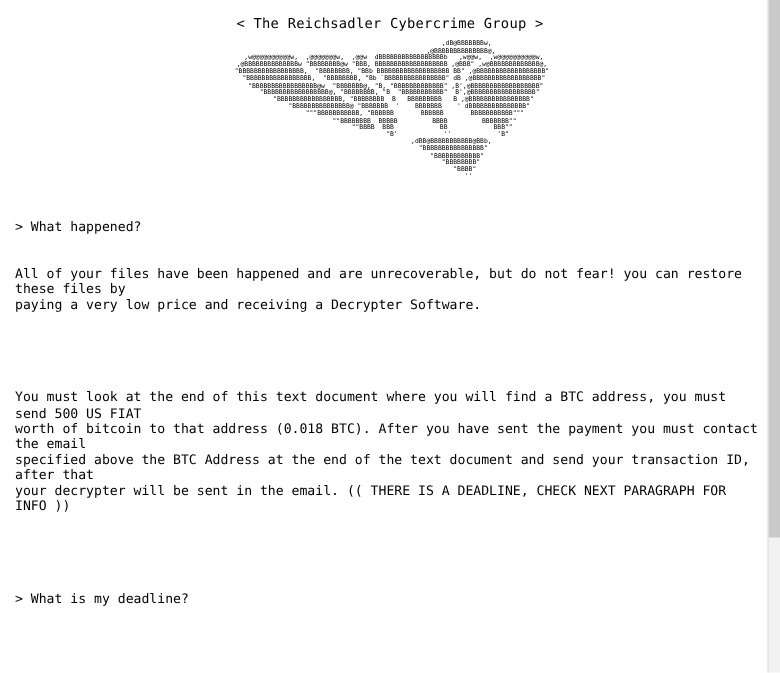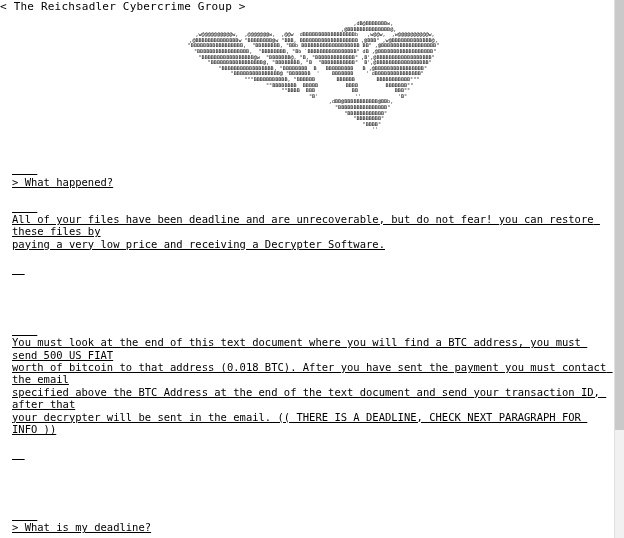--- a/index.html
+++ b/index.html
@@ -15,45 +15,45 @@
     color: #000000;
   }
   .page {
     width: 624px;
     height: 538px;
     position: relative;
     box-sizing: border-box;
     padding: 0;
   }
   .title-bar {
-    text-align: left;
+    text-align: center;
     font-size: 11px;
     letter-spacing: 0.2px;
+    padding-top: 12px;
     padding-bottom: 6px;
     white-space: pre;
   }
   .ascii-art {
     font-family: "DejaVu Sans Mono", "Liberation Mono", monospace;
     font-size: 5.1px;
     line-height: 5.6px;
     letter-spacing: 0px;
     white-space: pre;
     text-align: center;
     color: #000000;
     margin: 0;
     padding: 2px 0 6px 0;
     overflow: hidden;
   }
   .section {
-    margin: 12px;
-    padding: 0 0;
+    margin: 0;
+    padding: 0 12px;
     white-space: pre-wrap;
     font-size: 10.5px;
     line-height: 12.4px;
-    text-decoration: underline;
   }
   .blank {
     height: 12.4px;
   }
   .scroll-track {
     position: absolute;
     right: 0;
     top: 0;
     width: 9px;
     height: 538px;
@@ -92,21 +92,21 @@
                               "B'            ''            'B"
                                 ,dBB@BBBBBBBBBBB@BBb,
                                  "BBBBBBBBBBBBBBBB"
                                    "BBBBBBBBBBBB"
                                      "BBBBBBBB"
                                        "BBBB"
                                          ''</pre>
 
   <div class="section">
     <div>&gt; What happened?</div>
-    <div>All of your files have been deadline and are unrecoverable, but do not fear! you can restore these files by
+    <div>All of your files have been happened and are unrecoverable, but do not fear! you can restore these files by
 paying a very low price and receiving a Decrypter Software.</div>
   </div>
 
   <div class="blank"></div>
 
   <div class="section">
     <div>You must look at the end of this text document where you will find a BTC address, you must send 500 US FIAT
 worth of bitcoin to that address (0.018 BTC). After you have sent the payment you must contact the email
 specified above the BTC Address at the end of the text document and send your transaction ID, after that
 your decrypter will be sent in the email. (( THERE IS A DEADLINE, CHECK NEXT PARAGRAPH FOR INFO ))</div>

